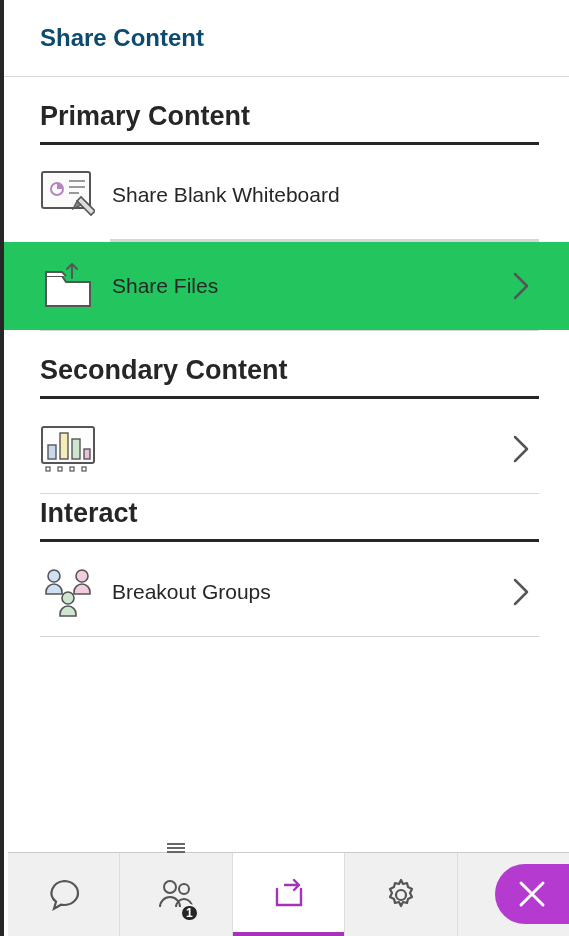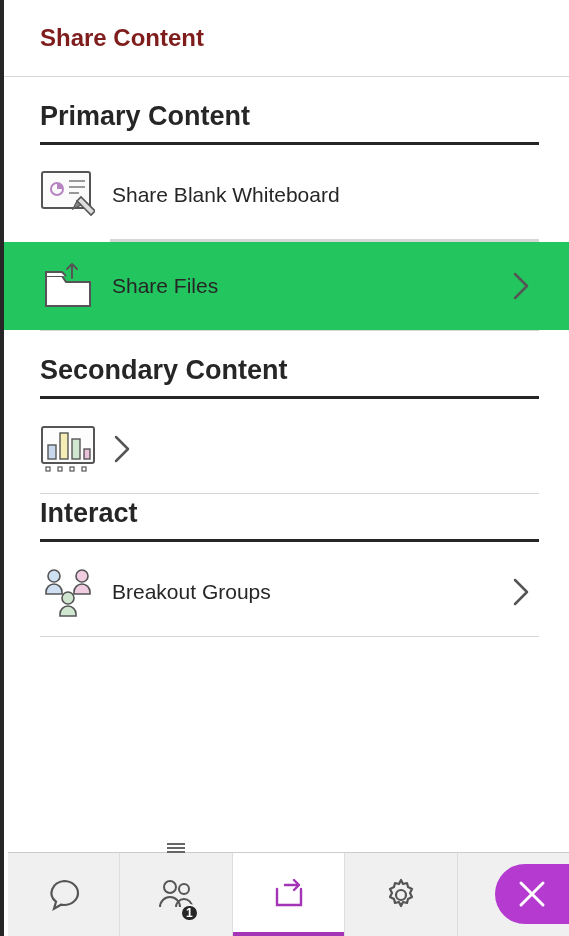--- a/index.html
+++ b/index.html
@@ -1,23 +1,23 @@
 <!DOCTYPE html>
 <html><head>
 <meta charset="utf-8">
 <style>
   * { box-sizing: border-box; margin: 0; padding: 0; }
   html, body { width: 569px; height: 936px; font-family: "Helvetica Neue", Arial, sans-serif; background: #fff; color: #262626; overflow: hidden; }
   .page { position: relative; width: 569px; height: 936px; border-left: 4px solid #262626; }
   .content { padding: 20px 30px 0 36px; }
-  .page-title { font-size: 24px; font-weight: 600; color: #7f1d1d; margin-top: 4px; }
+  .page-title { font-size: 24px; font-weight: 600; color: #0c4a6e; margin-top: 4px; }
   .title-rule { border: none; border-top: 1px solid #d8d8d8; margin-top: 24px; margin-bottom: 24px; margin-left: -36px; margin-right: -30px; }
   .section-title { font-size: 27px; font-weight: 600; color: #262626; margin-top: 8px; margin-bottom: 10px; }
   .section-underline { border-bottom: 3px solid #262626; margin-bottom: 6px; }
-  .item { display: flex; align-items: center; min-height: 88px; cursor: pointer; position: relative; }
+  .item { display: flex; align-items: center; min-height: 88px; cursor: pointer; position: relative; justify-content: space-between; }
   .item.highlight { background: #22c55e; margin-left: -36px; margin-right: -30px; padding-left: 36px; padding-right: 30px; }
   .item-icon { width: 56px; height: 56px; flex: 0 0 56px; margin-right: 16px; display: flex; align-items: center; justify-content: center; }
   .item-label { font-size: 21px; font-weight: 400; color: #262626; flex: 1; }
   .chev { flex: 0 0 28px; color: #555; }
   .item-divider { border: none; border-top: 1px solid #d6d6d6; margin-left: 70px; }
   .item-divider.full { margin-left: 0; }
   .bottom-bar { position: absolute; left: 4px; right: 0; bottom: 0; height: 84px; background: #f0f0f0; display: flex; border-top: 1px solid #ccc; }
   .tab { flex: 1; display: flex; align-items: center; justify-content: center; position: relative; cursor: pointer; border-right: 1px solid #ddd; }
   .tab:last-child { border-right: none; }
   .tab.active { background: #fff; }

